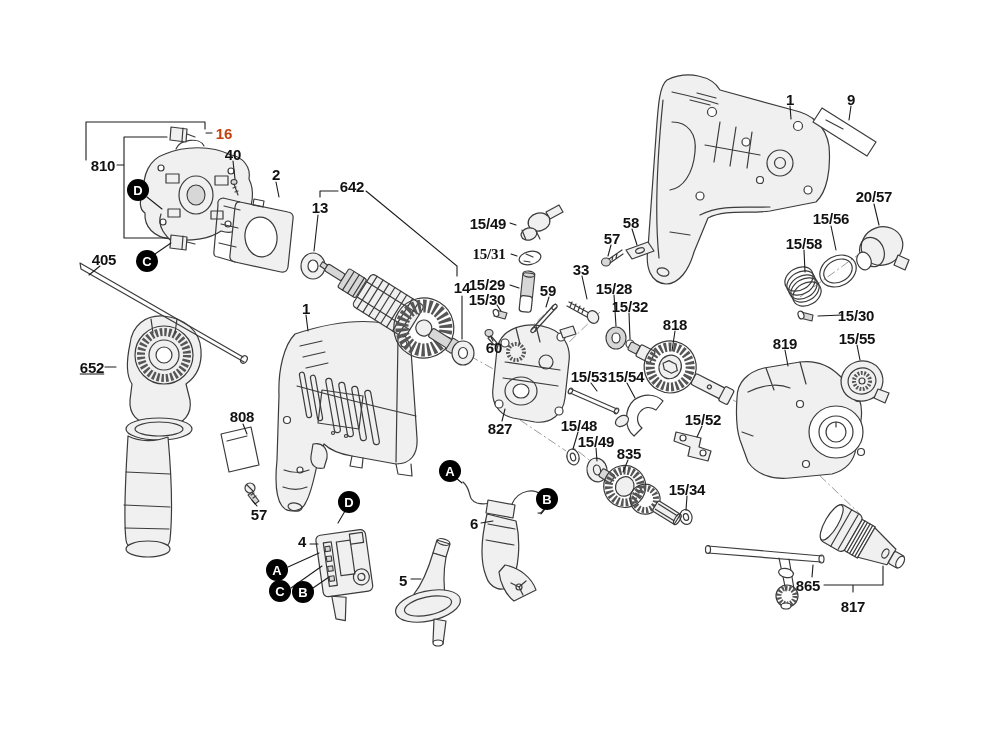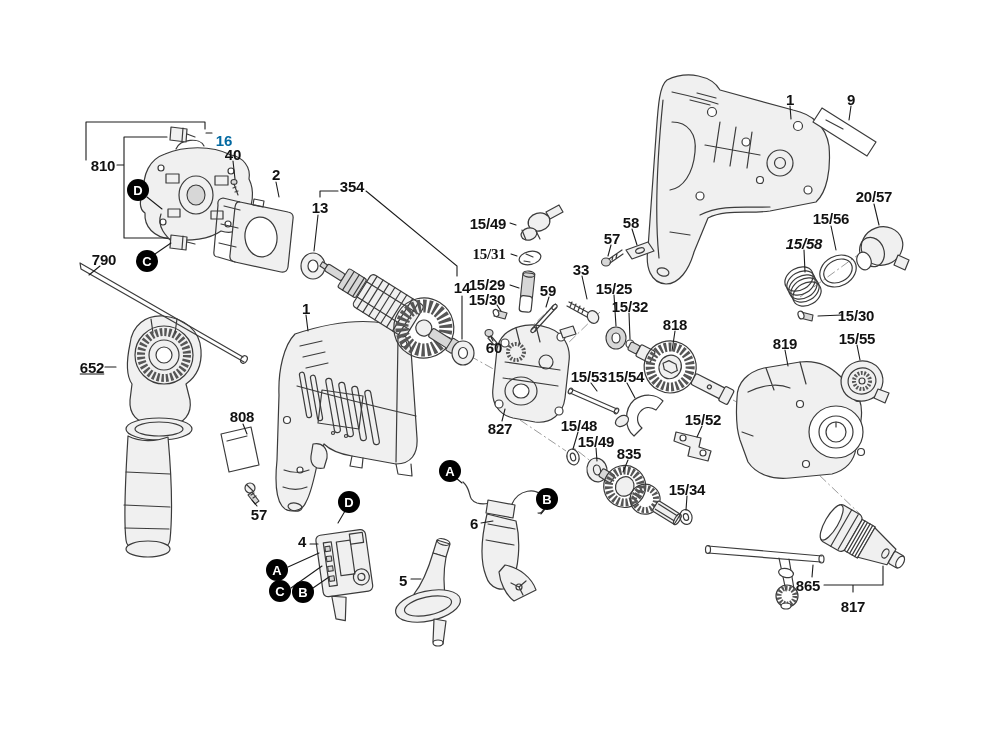--- a/index.html
+++ b/index.html
@@ -417,59 +417,59 @@
     M785,350 L788,366 M857,345 L860,360 M842,315 L818,316
     M804,250 L805,272 M831,226 L836,250 M874,204 L879,225
     M790,106 L791,119 M851,106 L849,120
     M812,577 L813,565 M824,585 L883,585 M883,585 L883,566 M853,585 L853,592
     M147,197 L162,209 M155,254 L171,243
     M345,511 L338,523 M288,567 L319,553 M291,588 L322,566 M313,588 L329,577
     M456,478 L462,483 M546,508 L541,514"></path>
 </svg>
 
 <div id="label-layer">
-      <div class="part-label" style="left: 224px; top: 140px; color: #0369a1;">16</div>
+      <div class="part-label" style="left: 224px; top: 133px; color: #c2410c;">16</div>
       <div class="part-label" style="left: 103px; top: 165px; color: rgb(17, 17, 17);">810</div>
       <div class="part-label" style="left: 233px; top: 154px; color: rgb(17, 17, 17);">40</div>
       <div class="part-label" style="left: 276px; top: 174px; color: rgb(17, 17, 17);">2</div>
-      <div class="part-label" style="left: 352px; top: 186px; color: rgb(17, 17, 17);">354</div>
+      <div class="part-label" style="left: 352px; top: 186px; color: rgb(17, 17, 17);">642</div>
       <div class="part-label" style="left: 320px; top: 207px; color: rgb(17, 17, 17);">13</div>
       <div class="part-label" style="left: 462px; top: 287px; color: rgb(17, 17, 17);">14</div>
-      <div class="part-label" style="left: 104px; top: 259px; color: rgb(17, 17, 17);">790</div>
+      <div class="part-label" style="left: 104px; top: 259px; color: rgb(17, 17, 17);">405</div>
       <div class="part-label" style="left: 92px; top: 367px; color: rgb(17, 17, 17); text-decoration: underline;">652</div>
       <div class="part-label" style="left: 306px; top: 308px; color: rgb(17, 17, 17);">1</div>
       <div class="part-label" style="left: 242px; top: 416px; color: rgb(17, 17, 17);">808</div>
       <div class="part-label" style="left: 259px; top: 514px; color: rgb(17, 17, 17);">57</div>
       <div class="part-label" style="left: 302px; top: 541px; color: rgb(17, 17, 17);">4</div>
       <div class="part-label" style="left: 403px; top: 580px; color: rgb(17, 17, 17);">5</div>
       <div class="part-label" style="left: 474px; top: 523px; color: rgb(17, 17, 17);">6</div>
       <div class="part-label" style="left: 488px; top: 223px; color: rgb(17, 17, 17);">15/49</div>
       <div class="part-label" style="left: 489px; top: 254px; color: rgb(17, 17, 17); font-family: Liberation Serif, serif;">15/31</div>
       <div class="part-label" style="left: 487px; top: 284px; color: rgb(17, 17, 17);">15/29</div>
       <div class="part-label" style="left: 487px; top: 299px; color: rgb(17, 17, 17);">15/30</div>
       <div class="part-label" style="left: 548px; top: 290px; color: rgb(17, 17, 17);">59</div>
       <div class="part-label" style="left: 494px; top: 347px; color: rgb(17, 17, 17);">60</div>
       <div class="part-label" style="left: 500px; top: 428px; color: rgb(17, 17, 17);">827</div>
       <div class="part-label" style="left: 581px; top: 269px; color: rgb(17, 17, 17);">33</div>
       <div class="part-label" style="left: 612px; top: 238px; color: rgb(17, 17, 17);">57</div>
       <div class="part-label" style="left: 631px; top: 222px; color: rgb(17, 17, 17);">58</div>
-      <div class="part-label" style="left: 614px; top: 288px; color: rgb(17, 17, 17);">15/25</div>
+      <div class="part-label" style="left: 614px; top: 288px; color: rgb(17, 17, 17);">15/28</div>
       <div class="part-label" style="left: 630px; top: 306px; color: rgb(17, 17, 17);">15/32</div>
       <div class="part-label" style="left: 675px; top: 324px; color: rgb(17, 17, 17);">818</div>
       <div class="part-label" style="left: 589px; top: 376px; color: rgb(17, 17, 17);">15/53</div>
       <div class="part-label" style="left: 626px; top: 376px; color: rgb(17, 17, 17);">15/54</div>
       <div class="part-label" style="left: 579px; top: 425px; color: rgb(17, 17, 17);">15/48</div>
       <div class="part-label" style="left: 596px; top: 441px; color: rgb(17, 17, 17);">15/49</div>
       <div class="part-label" style="left: 629px; top: 453px; color: rgb(17, 17, 17);">835</div>
       <div class="part-label" style="left: 703px; top: 419px; color: rgb(17, 17, 17);">15/52</div>
       <div class="part-label" style="left: 687px; top: 489px; color: rgb(17, 17, 17);">15/34</div>
       <div class="part-label" style="left: 785px; top: 343px; color: rgb(17, 17, 17);">819</div>
       <div class="part-label" style="left: 857px; top: 338px; color: rgb(17, 17, 17);">15/55</div>
       <div class="part-label" style="left: 856px; top: 315px; color: rgb(17, 17, 17);">15/30</div>
-      <div class="part-label" style="left: 804px; top: 243px; color: rgb(17, 17, 17); font-style: italic;">15/58</div>
+      <div class="part-label" style="left: 804px; top: 243px; color: rgb(17, 17, 17);">15/58</div>
       <div class="part-label" style="left: 831px; top: 218px; color: rgb(17, 17, 17);">15/56</div>
       <div class="part-label" style="left: 874px; top: 196px; color: rgb(17, 17, 17);">20/57</div>
       <div class="part-label" style="left: 790px; top: 99px; color: rgb(17, 17, 17);">1</div>
       <div class="part-label" style="left: 851px; top: 99px; color: rgb(17, 17, 17);">9</div>
       <div class="part-label" style="left: 808px; top: 585px; color: rgb(17, 17, 17);">865</div>
       <div class="part-label" style="left: 853px; top: 606px; color: rgb(17, 17, 17);">817</div>
       <div class="marker" style="left: 138px; top: 190px; background: rgb(0, 0, 0); color: rgb(255, 255, 255);">D</div>
       <div class="marker" style="left: 147px; top: 261px; background: rgb(0, 0, 0); color: rgb(255, 255, 255);">C</div>
       <div class="marker" style="left: 349px; top: 502px; background: rgb(0, 0, 0); color: rgb(255, 255, 255);">D</div>
       <div class="marker" style="left: 277px; top: 570px; background: rgb(0, 0, 0); color: rgb(255, 255, 255);">A</div>

